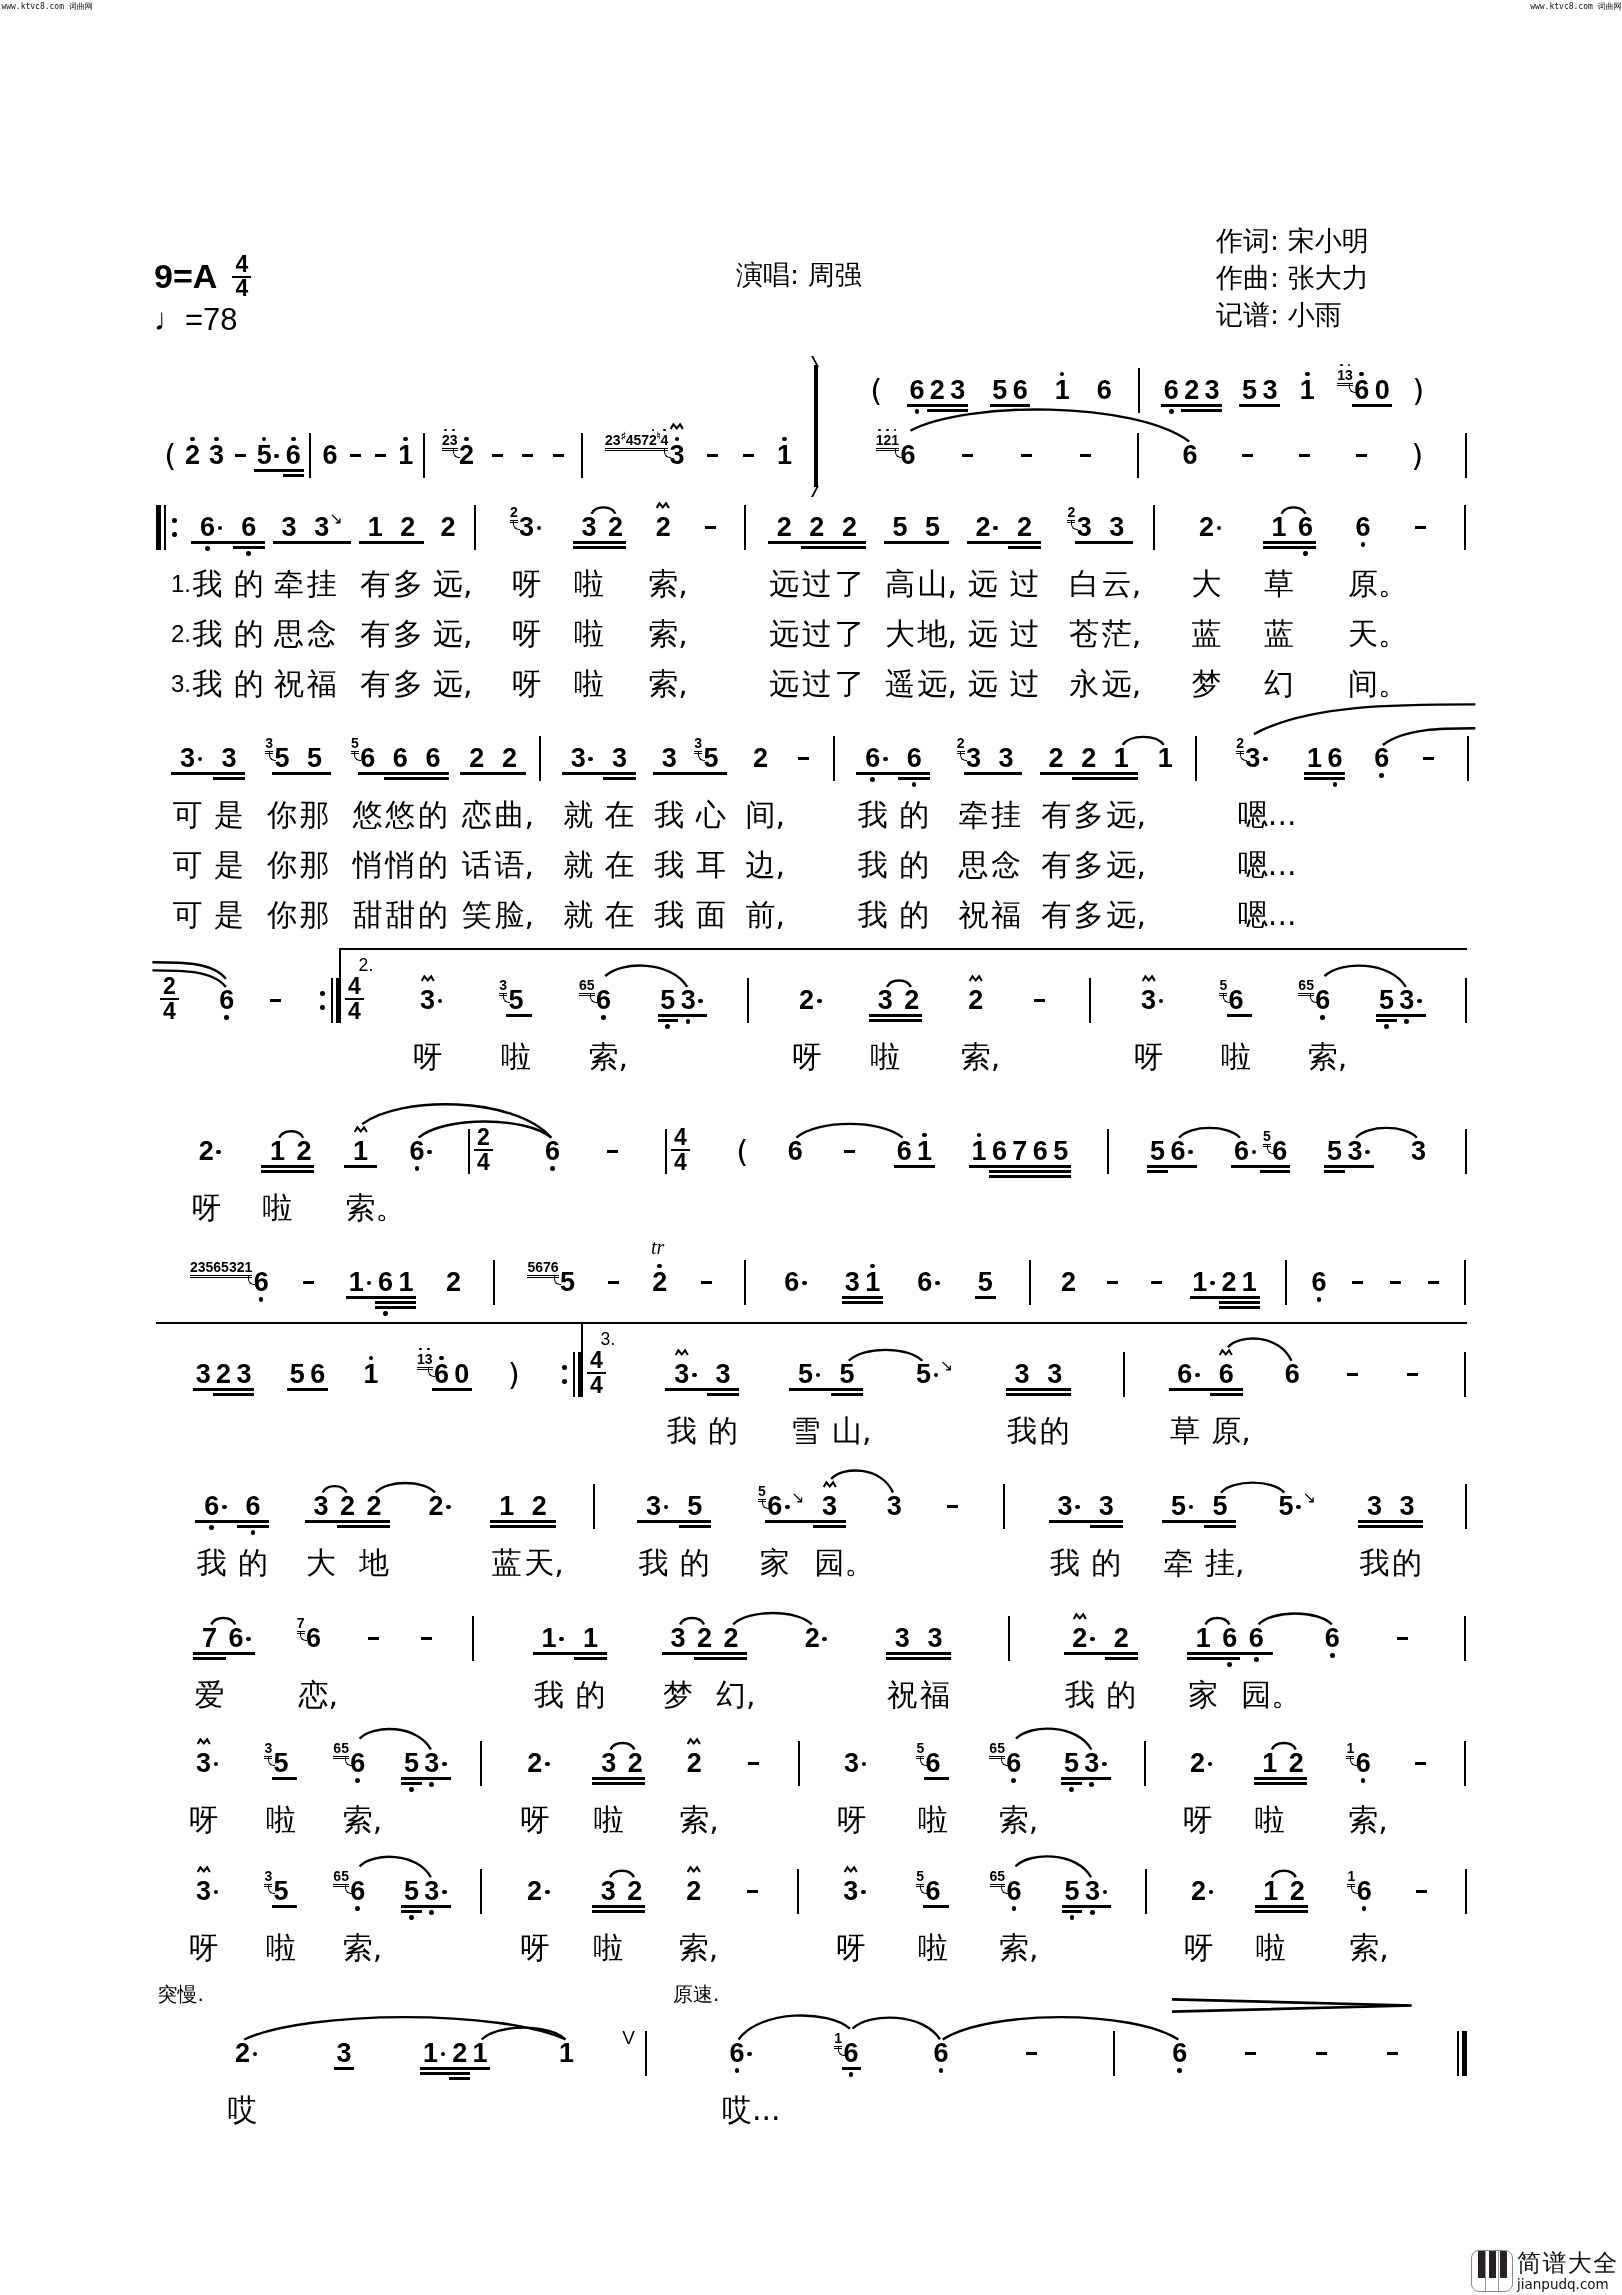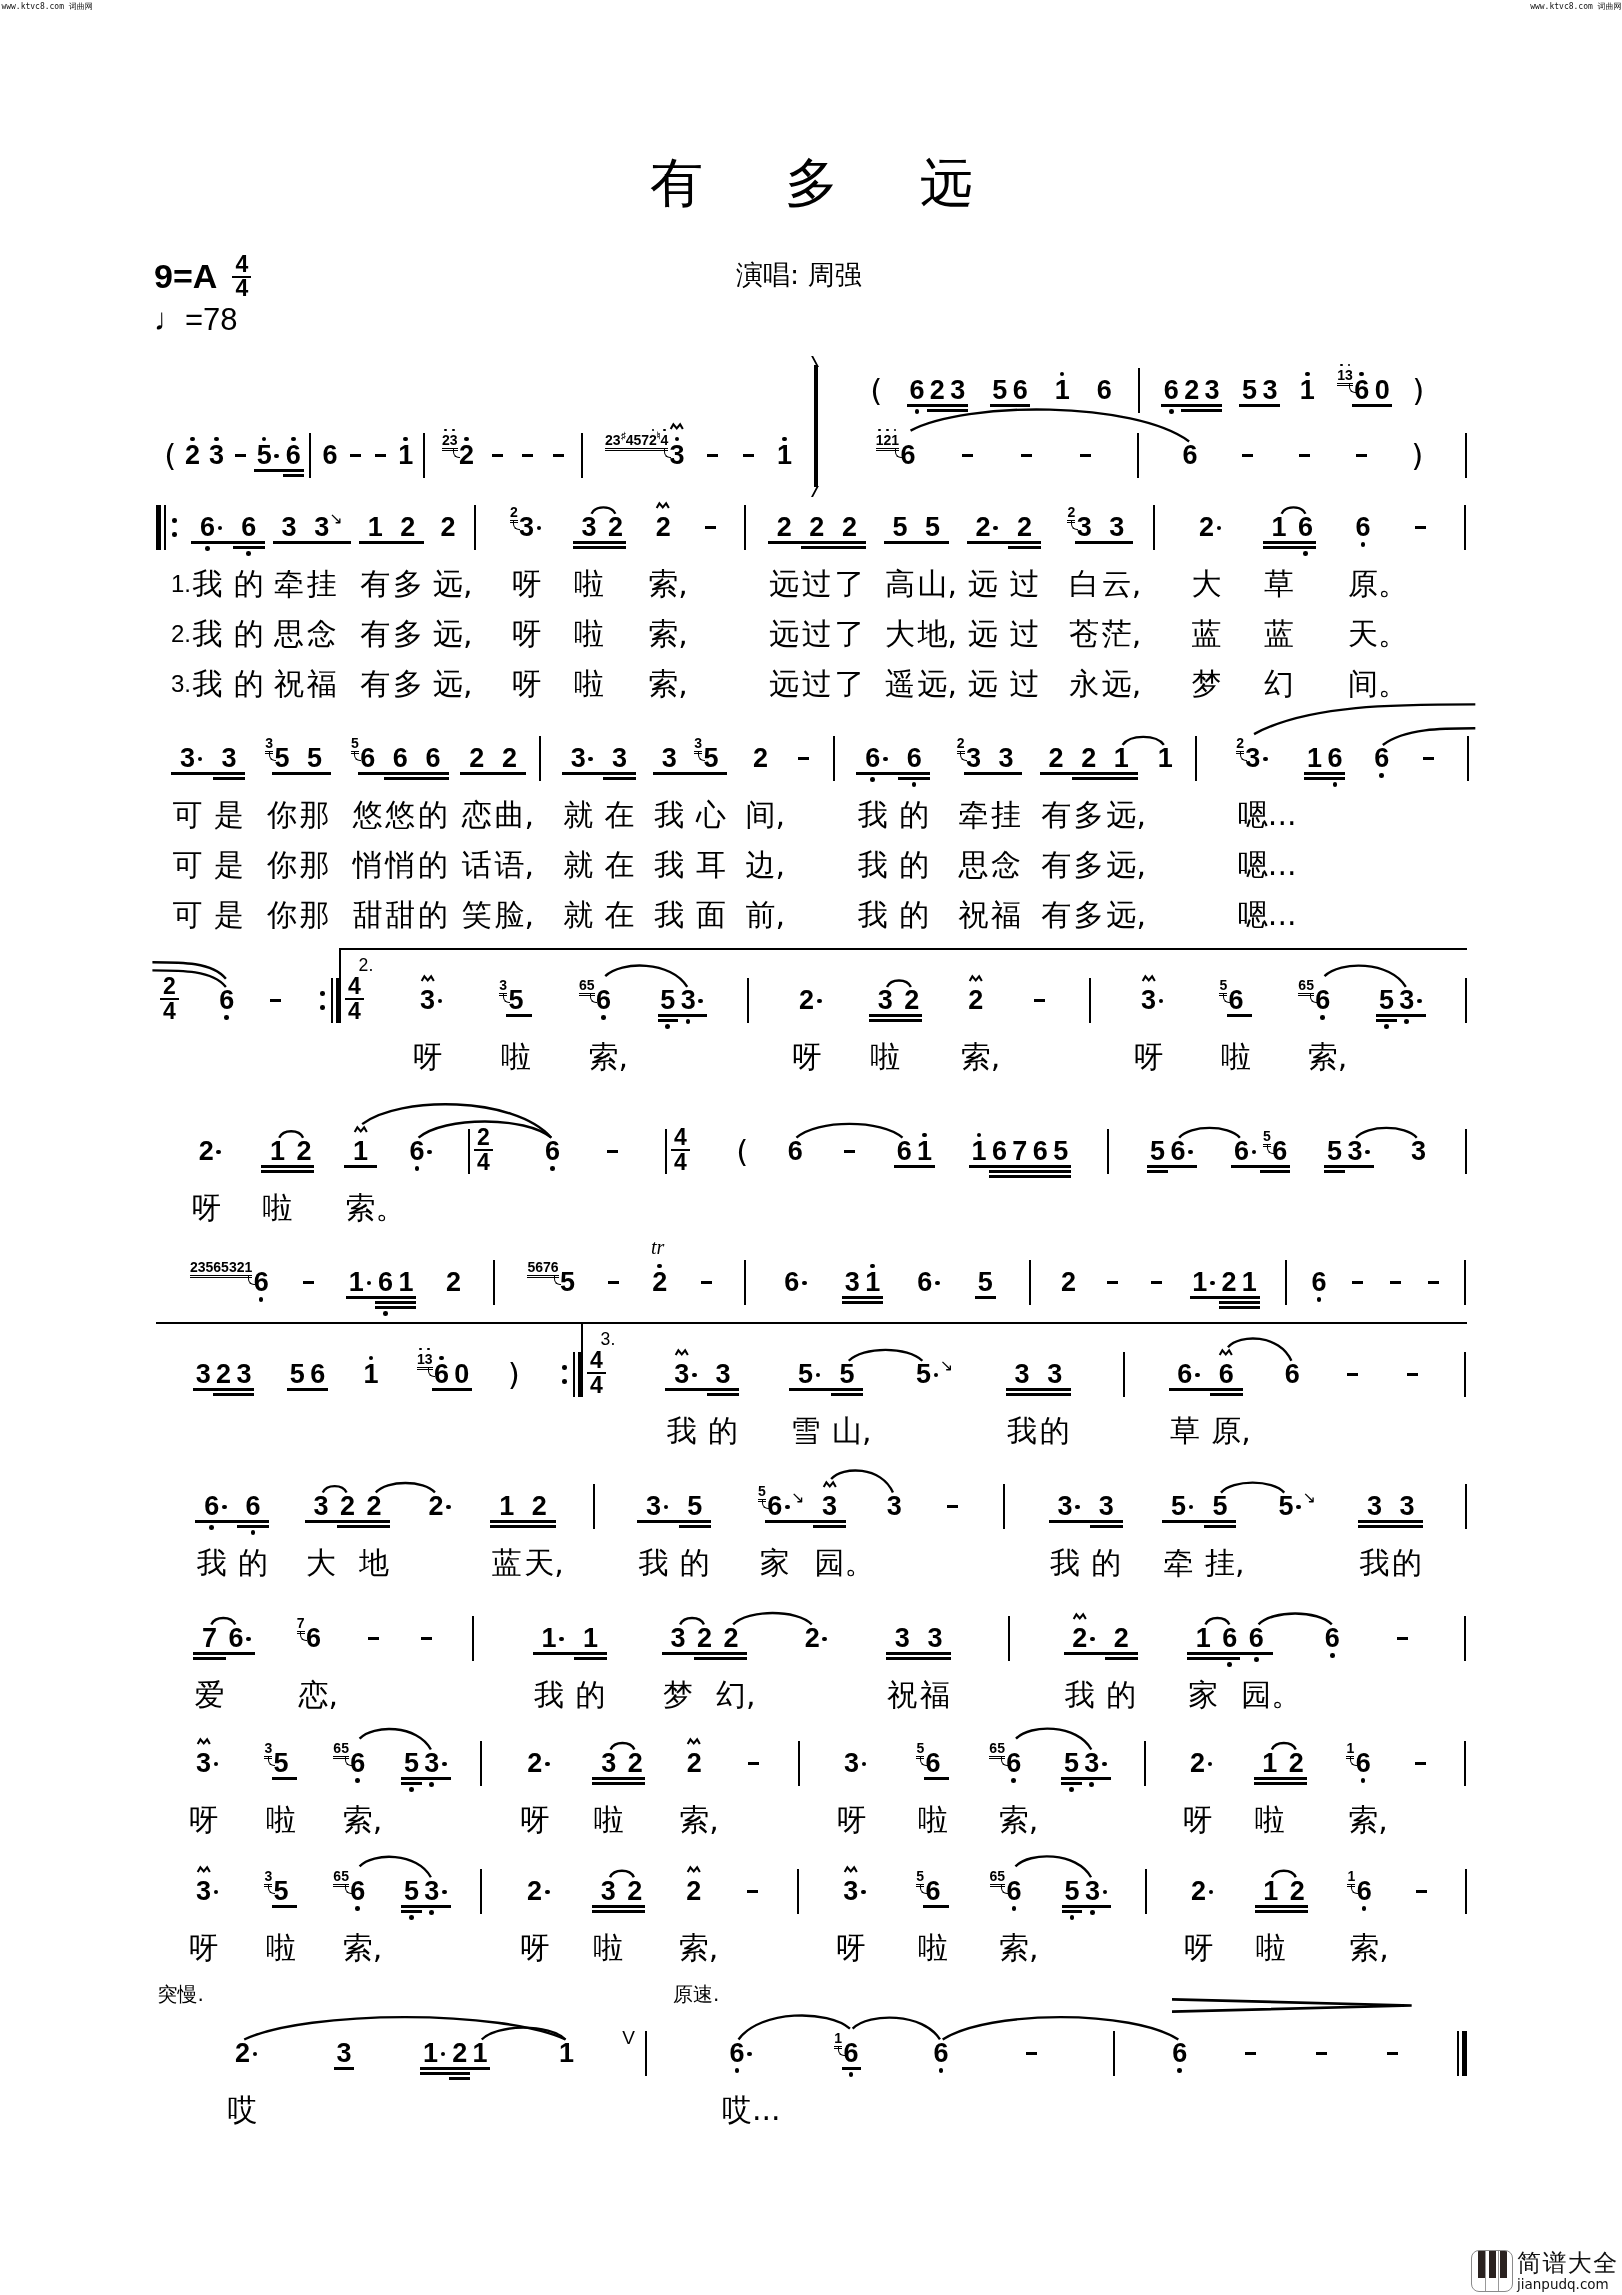--- a/index.html
+++ b/index.html
@@ -83,32 +83,36 @@
 .logo-name{font:400 24px "DejaVu Sans",sans-serif;line-height:27px;letter-spacing:1.4px;white-space:nowrap}
 .logo-domain{font:400 13.5px "DejaVu Sans",sans-serif;line-height:15px;white-space:nowrap}
 </style>
 </head>
 <body>
 
 <div id="page">
   <div class="wm wm-l">www.ktvc8.com 词曲网</div>
   <div class="wm wm-r">www.ktvc8.com 词曲网</div>
 
-  <h1 class="title">有多远</h1>
 
   <div class="key">
     <span>9=A</span>
     <span class="hts">
       <span>4</span>
       <span class="tsl"></span>
       <span>4</span>
     </span>
   </div>
   <div class="tempo">♩=78</div>
   <div class="singer">演唱: 周强</div>
+  <div class="credits">
+    <div>作词: 宋小明</div>
+    <div>作曲: 张大力</div>
+    <div>记谱: 小雨</div>
+  </div>
 
   <div class="bracket"></div>
 
   <svg id="slurs" width="1623" height="2295" viewBox="0 0 2400 3395">
       <path d="M1346.515625 637 C1427.728125 593 1677.365625 593 1758.578125 653" fill="none" stroke="#000" stroke-width="3.5"></path>
       <path d="M874.5625 760 C880.4125 747.29 903.9625 747.29 909.8125 760" fill="none" stroke="#000" stroke-width="3.5"></path>
       <path d="M1895.375 760 C1901.225 747.29 1924.775 747.29 1930.625 760" fill="none" stroke="#000" stroke-width="3.5"></path>
       <path d="M1660.28125 1102 C1671.2625 1086.21125 1710.20625 1086.21125 1721.1875 1102" fill="none" stroke="#000" stroke-width="3.5"></path>
       <path d="M1854.671875 1086 C1935.00390625 1042 2066.73515625 1042 2182 1042" fill="none" stroke="#000" stroke-width="3.5"></path>
       <path d="M2045.140625 1102 C2077.85546875 1077.336875 2133.39921875 1077.336875 2182 1077.336875" fill="none" stroke="#000" stroke-width="3.5"></path>

